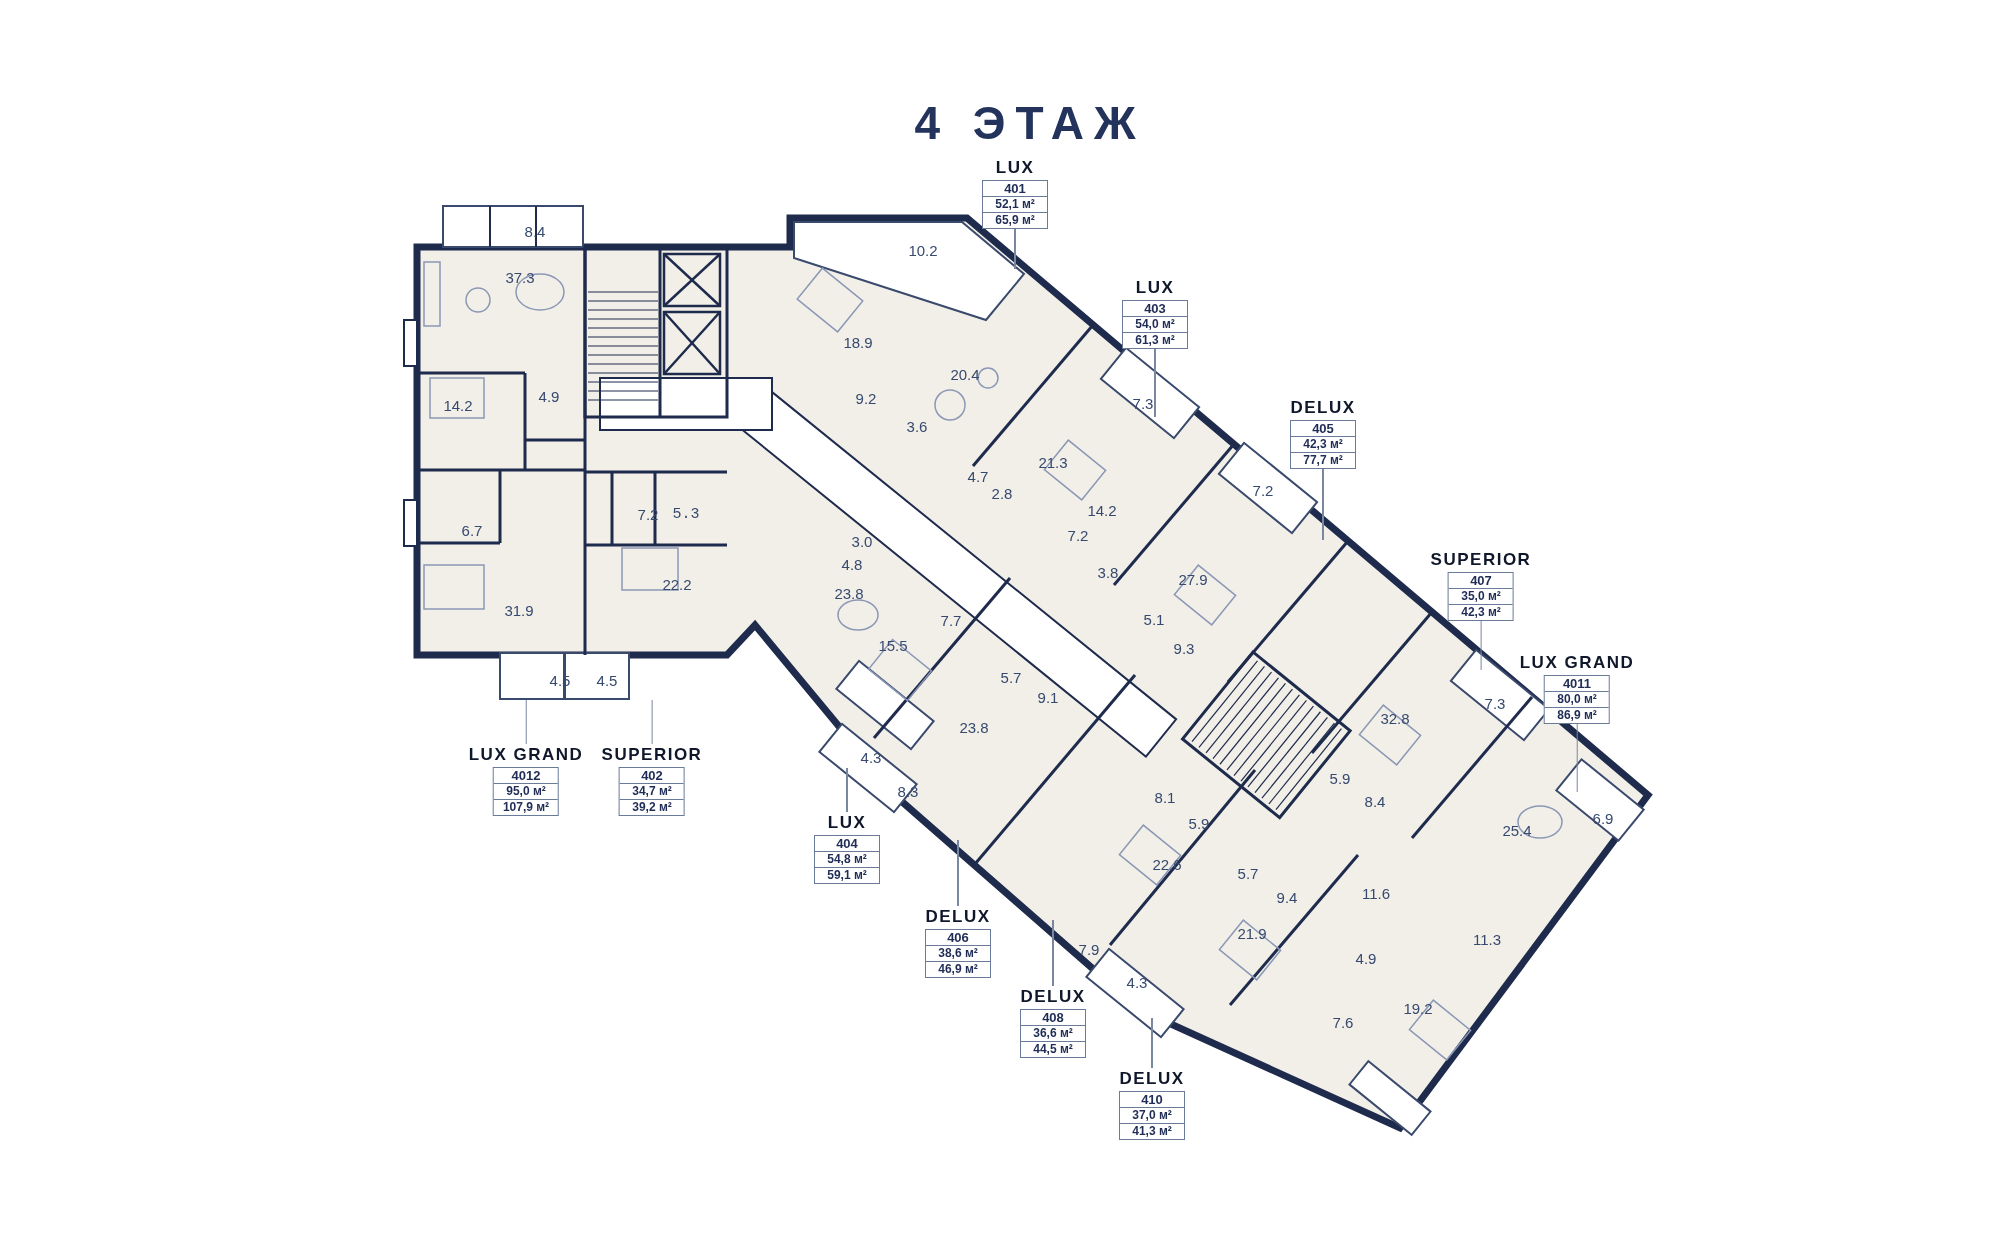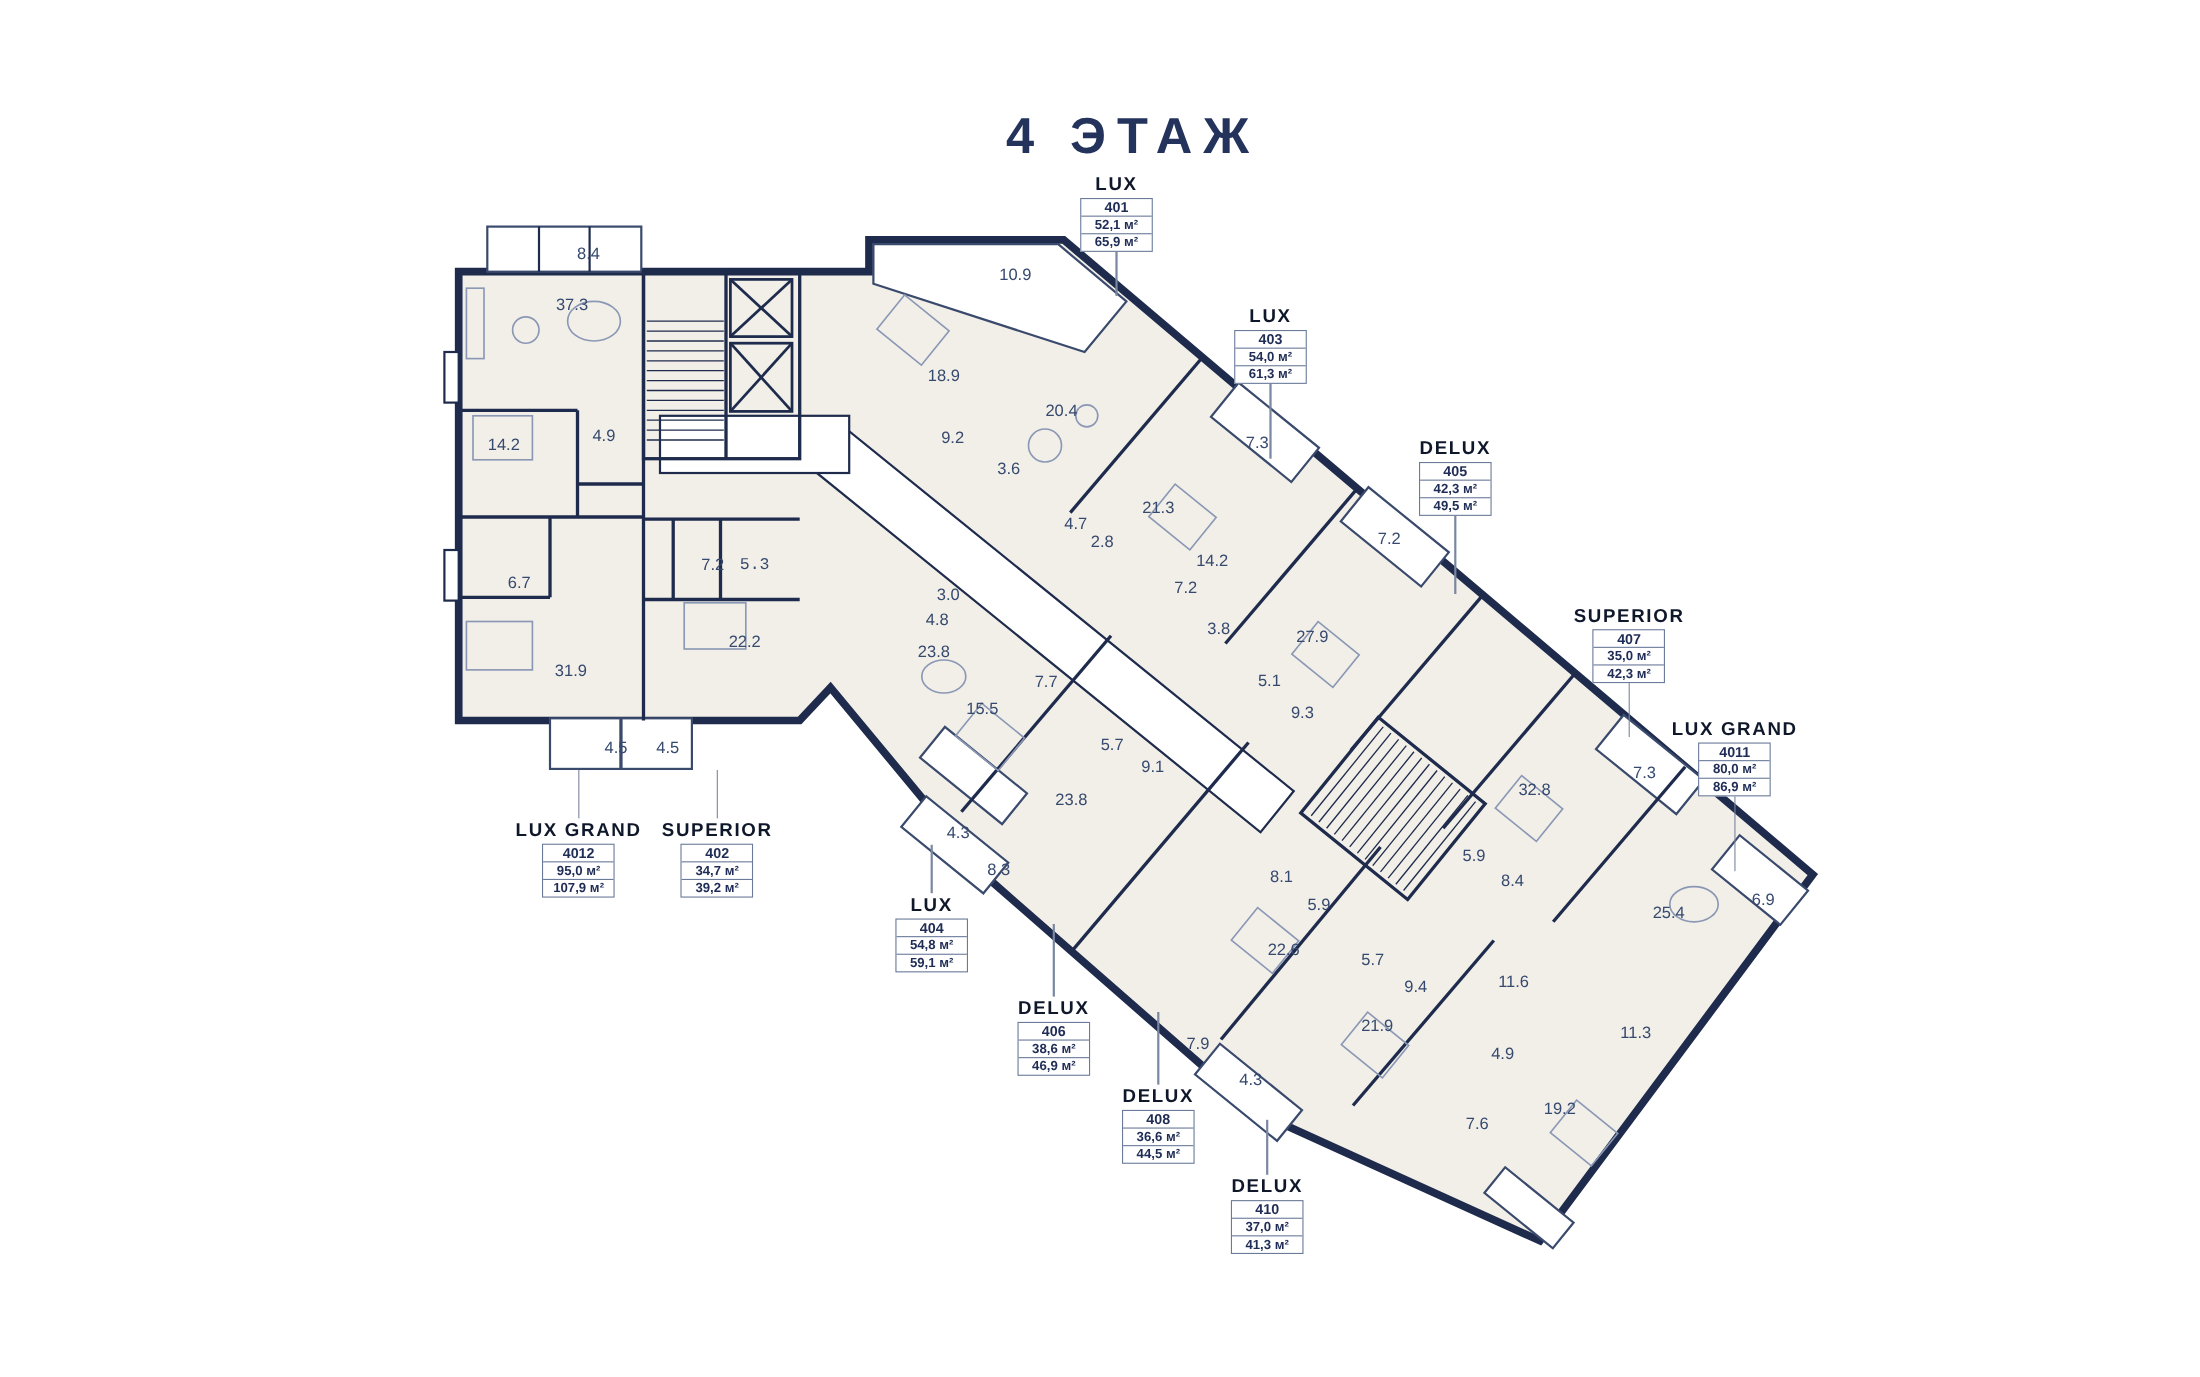--- a/index.html
+++ b/index.html
@@ -206,21 +206,21 @@
           <div class="row">61,3 м²</div>
         </div>
         <div class="leader" style="height: 68px;"></div>
       </div>
     <div class="unit-card" style="left: 1323px; top: 397px;">
         <div class="leader"></div>
         <div class="unit-type">DELUX</div>
         <div class="unit-box">
           <div class="row">405</div>
           <div class="row">42,3 м²</div>
-          <div class="row">49,5 м²</div>
+          <div class="row">77,7 м²</div>
         </div>
         <div class="leader" style="height: 71px;"></div>
       </div>
     <div class="unit-card" style="left: 1481px; top: 549px;">
         <div class="leader"></div>
         <div class="unit-type">SUPERIOR</div>
         <div class="unit-box">
           <div class="row">407</div>
           <div class="row">35,0 м²</div>
           <div class="row">42,3 м²</div>
@@ -328,21 +328,21 @@
     <div class="room-label" style="left: 648px; top: 514px;">
         <span>7.2</span>
       </div>
     <div class="room-label" style="left: 686px; top: 514px; font-family: Liberation Mono, monospace;">
         <span>5.3</span>
       </div>
     <div class="room-label" style="left: 677px; top: 584px;">
         <span>22.2</span>
       </div>
     <div class="room-label" style="left: 923px; top: 250px;">
-        <span>10.9</span>
+        <span>10.2</span>
       </div>
     <div class="room-label" style="left: 858px; top: 342px;">
         <span>18.9</span>
       </div>
     <div class="room-label" style="left: 965px; top: 374px;">
         <span>20.4</span>
       </div>
     <div class="room-label" style="left: 866px; top: 398px;">
         <span>9.2</span>
       </div>

